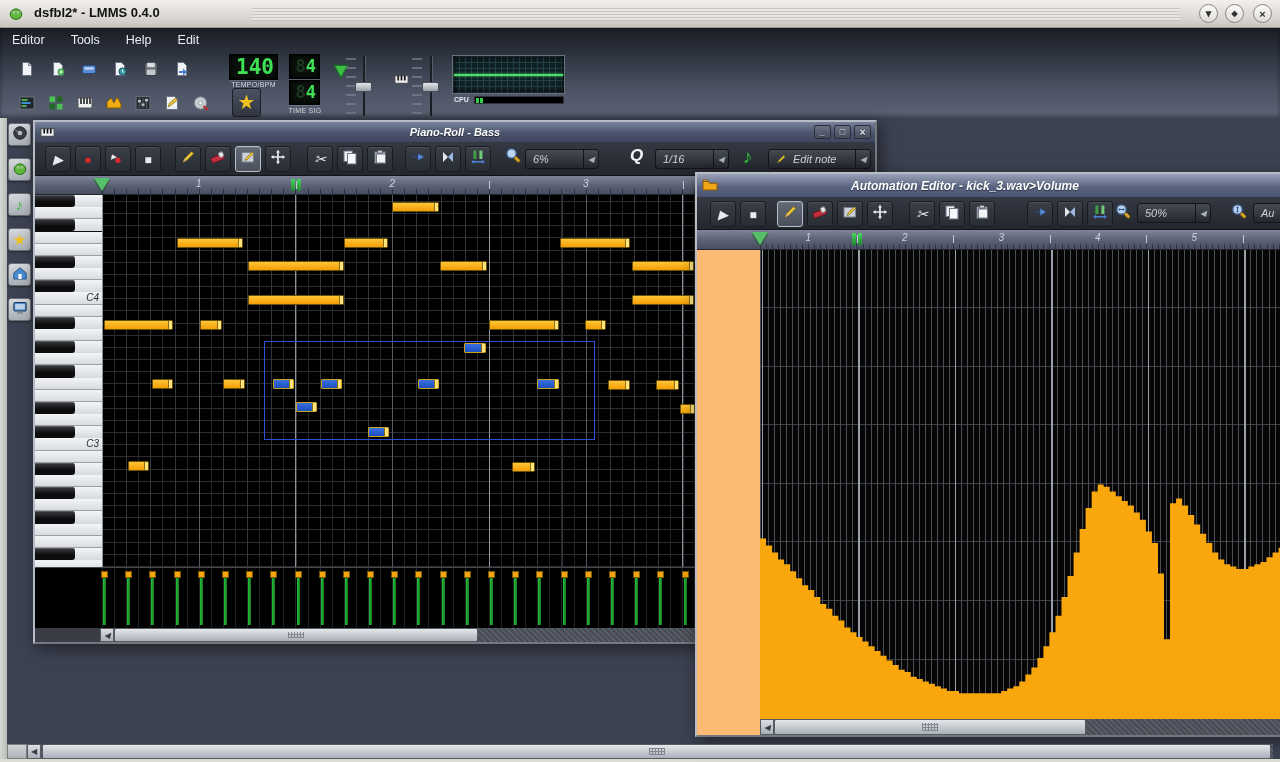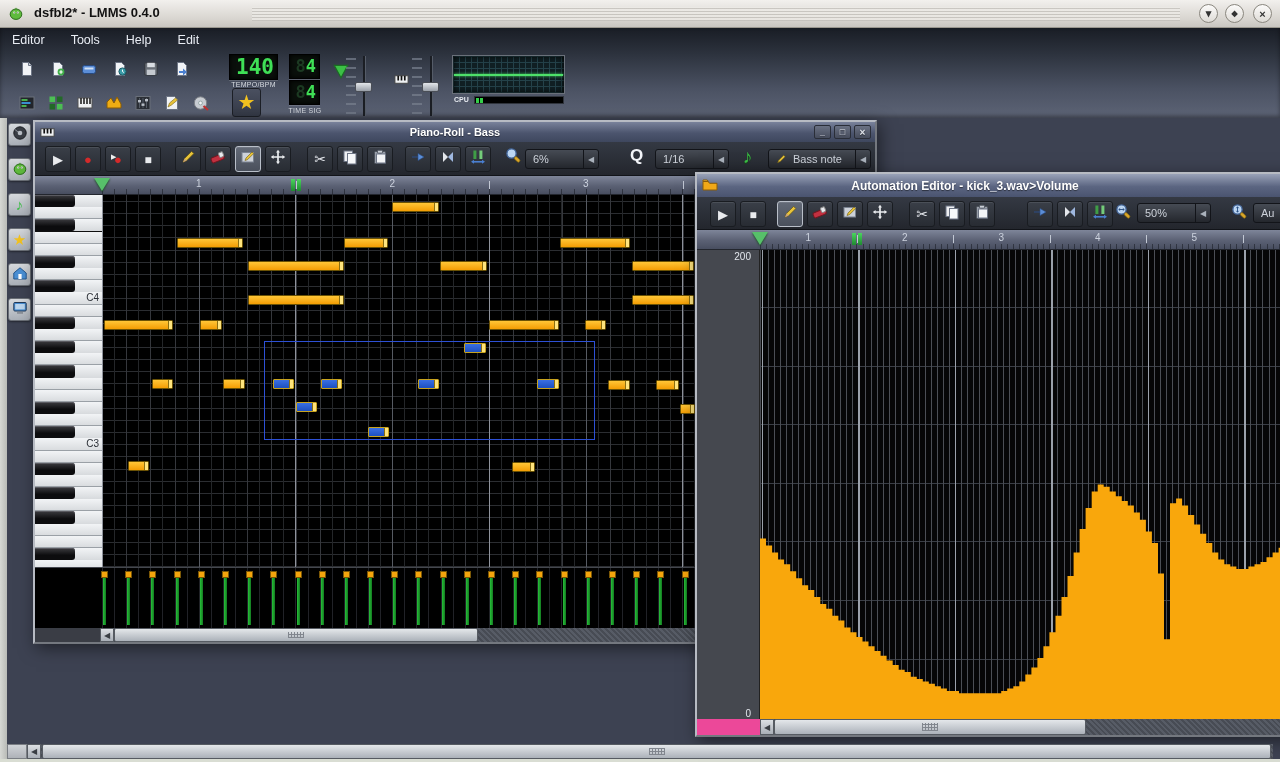--- a/index.html
+++ b/index.html
@@ -45,21 +45,21 @@
 
   
   #frame-left { position:absolute; left:0; top:118px; width:7px; height:644px; background:linear-gradient(90deg,#d6d8d4,#b9bbb7); }
   #frame-bottom { position:absolute; left:0; top:759px; width:1280px; height:3px; background:#d9ddd3; }
   .side-btn { position:absolute; left:8px; width:23px; height:23px; border-radius:3px;
     background:linear-gradient(#d6d9dd,#aab0b8); border:1px solid #6a6f76; box-shadow:0 1px 2px rgba(0,0,0,.4);
     display:flex; align-items:center; justify-content:center; }
 
   
   .win { position:absolute; border:2px solid; border-color:#b7bbc3 #74787f #74787f #b7bbc3;
-    box-shadow:3px 4px 16px rgba(0,0,0,.5); background:#ec4899; }
+    box-shadow:3px 4px 16px rgba(0,0,0,.5); background:#fdba74;font-style:italic; }
   .win-title { position:absolute; left:0; right:0; display:flex; align-items:center; justify-content:center;
     font-weight:bold; color:#fff; text-shadow:0 1px 1px rgba(0,0,0,.5); }
   .mtb { position:absolute; left:0; right:0; background:linear-gradient(#343943,#23262d);
     border-bottom:1px solid #121419; }
   .btn26 { position:absolute; top:4px; width:26px; height:26px; border-radius:3px; display:flex; align-items:center; justify-content:center;
     background:linear-gradient(#3a3f48,#282c33); border:1px solid #191c21; box-shadow:inset 0 1px rgba(255,255,255,.09); }
   .btn26.active { background:linear-gradient(#636a77,#4a505c); border:1px solid #b9bfc9; }
   .dd { position:absolute; top:7px; height:20px; background:linear-gradient(#464b54,#24272d);
     border:1px solid #121419; border-radius:3px; color:#ccd1d9; font-size:11px;
     display:flex; align-items:center; padding:0 18px 0 7px; }
@@ -302,21 +302,21 @@
       <span>1/16</span>
       <span class="arr">◀</span>
       </div>
     <span id="pr-noteq" style="position:absolute;left:708px;top:4px;font-size:19px;color:#3cbf46;text-shadow:0 1px 1px #134a18;">♪</span>
     <div class="dd" style="left:733px;width:103px;">
       <span id="pr-pencil-mini" style="margin-right:4px;display:inline-flex;">
           <svg width="13" height="13" viewBox="0 0 16 16">
             <path d="M2 12 3.4 8.8 9.4 2.8 11.2 4.6 5.2 10.6z" fill="#e8c33a" stroke="#6b5a10" stroke-width=".7"></path>
           </svg>
         </span>
-      <span>Bass note</span>
+      <span>Edit note</span>
       <span class="arr">◀</span>
       </div>
   <div class="btn26" style="left: 10px;">
         <span><span style="color:#e9ebee;font-size:13px;line-height:1;">▶</span></span>
       </div>
       <div class="btn26" style="left: 40px;">
         <span><span style="color:#d42a2a;font-size:13px;line-height:1;">●</span></span>
       </div>
       <div class="btn26" style="left: 70px;">
         <span><span style="position:relative;color:#d42a2a;font-size:13px;line-height:1;">●<span style="position:absolute;left:-3px;top:1px;color:#eee;font-size:7px;">▶</span></span></span>
@@ -680,24 +680,20 @@
       <span class="bar-num" style="left: 400.75px;">4</span>
       <span class="bar-num" style="left: 497.25px;">5</span>
       <span class="bar-tick" style="left: 159.5px;"></span>
       <span class="bar-tick" style="left: 256px;"></span>
       <span class="bar-tick" style="left: 352.5px;"></span>
       <span class="bar-tick" style="left: 449px;"></span>
       <span class="bar-tick" style="left: 545.5px;"></span>
       <span class="loop-marker" style="left: 154.5px;"></span>
       <span class="loop-marker" style="left: 160.5px;"></span>
     </div>
-  <div id="au-labels">
-    <span class="ylab" style="top:1px;">200</span>
-    <span class="ylab" style="bottom:0;">0</span>
-  </div>
   <div id="au-chart"><svg width="533" height="469" viewBox="0 0 533 469">
         <path d="M0 469 L0.0 288.4 L6.0 288.4 L6.0 295.5 L12.1 295.5 L12.1 302.5 L18.1 302.5 L18.1 309.5 L24.1 309.5 L24.1 314.2 L30.2 314.2 L30.2 321.3 L36.2 321.3 L36.2 328.3 L42.2 328.3 L42.2 335.3 L48.2 335.3 L48.2 340.0 L54.3 340.0 L54.3 347.1 L60.3 347.1 L60.3 354.1 L66.3 354.1 L66.3 358.8 L72.4 358.8 L72.4 365.8 L78.4 365.8 L78.4 370.5 L84.4 370.5 L84.4 377.5 L90.5 377.5 L90.5 382.2 L96.5 382.2 L96.5 386.9 L102.5 386.9 L102.5 391.6 L108.5 391.6 L108.5 396.3 L114.6 396.3 L114.6 401.0 L120.6 401.0 L120.6 405.7 L126.6 405.7 L126.6 410.4 L132.7 410.4 L132.7 415.1 L138.7 415.1 L138.7 419.8 L144.7 419.8 L144.7 422.1 L150.8 422.1 L150.8 426.8 L156.8 426.8 L156.8 429.1 L162.8 429.1 L162.8 431.5 L168.8 431.5 L168.8 433.8 L174.9 433.8 L174.9 436.2 L180.9 436.2 L180.9 438.5 L186.9 438.5 L186.9 440.9 L193.0 440.9 L193.0 440.9 L199.0 440.9 L199.0 443.2 L205.0 443.2 L205.0 443.2 L211.1 443.2 L211.1 443.2 L217.1 443.2 L217.1 443.2 L223.1 443.2 L223.1 443.2 L229.1 443.2 L229.1 443.2 L235.2 443.2 L235.2 443.2 L241.2 443.2 L241.2 440.9 L247.2 440.9 L247.2 438.5 L253.3 438.5 L253.3 436.2 L259.3 436.2 L259.3 431.5 L265.3 431.5 L265.3 424.4 L271.4 424.4 L271.4 417.4 L277.4 417.4 L277.4 408.0 L283.4 408.0 L283.4 396.3 L289.4 396.3 L289.4 382.2 L295.5 382.2 L295.5 365.8 L301.5 365.8 L301.5 347.1 L307.5 347.1 L307.5 326.0 L313.6 326.0 L313.6 302.5 L319.6 302.5 L319.6 279.1 L325.6 279.1 L325.6 257.9 L331.7 257.9 L331.7 241.5 L337.7 241.5 L337.7 234.5 L343.7 234.5 L343.7 236.8 L349.7 236.8 L349.7 241.5 L355.8 241.5 L355.8 246.2 L361.8 246.2 L361.8 250.9 L367.8 250.9 L367.8 255.6 L373.9 255.6 L373.9 262.6 L379.9 262.6 L379.9 269.7 L385.9 269.7 L385.9 281.4 L391.9 281.4 L391.9 293.1 L398.0 293.1 L398.0 323.6 L404.0 323.6 L404.0 389.3 L410.0 389.3 L410.0 253.3 L416.1 253.3 L416.1 248.6 L422.1 248.6 L422.1 255.6 L428.1 255.6 L428.1 265.0 L434.2 265.0 L434.2 274.4 L440.2 274.4 L440.2 283.7 L446.2 283.7 L446.2 293.1 L452.3 293.1 L452.3 302.5 L458.3 302.5 L458.3 309.5 L464.3 309.5 L464.3 314.2 L470.3 314.2 L470.3 316.6 L476.4 316.6 L476.4 318.9 L482.4 318.9 L482.4 318.9 L488.4 318.9 L488.4 316.6 L494.5 316.6 L494.5 314.2 L500.5 314.2 L500.5 311.9 L506.5 311.9 L506.5 307.2 L512.6 307.2 L512.6 302.5 L518.6 302.5 L518.6 297.8 L524.6 297.8 L524.6 469 Z" fill="#f9a70c"></path>
       </svg></div>
   <div class="sbar" style="left:63px;top:545px;right:0;height:16px;">
     <div class="sb-btn" style="left:0;">◀</div>
     <div class="sb-thumb" style="left:14px;width:312px;">
         <span class="sb-grip"></span>
       </div>
   </div>
 </div>

